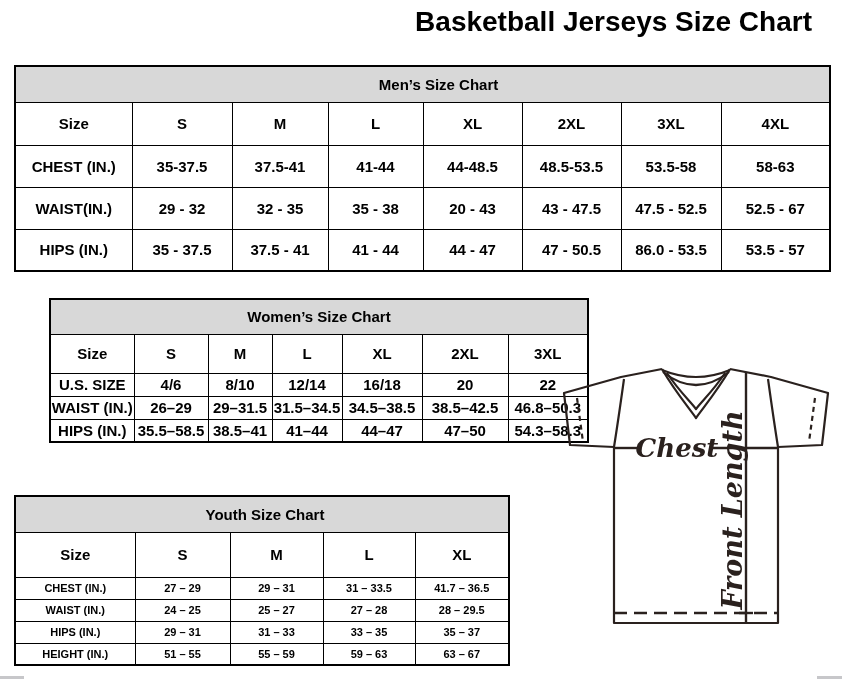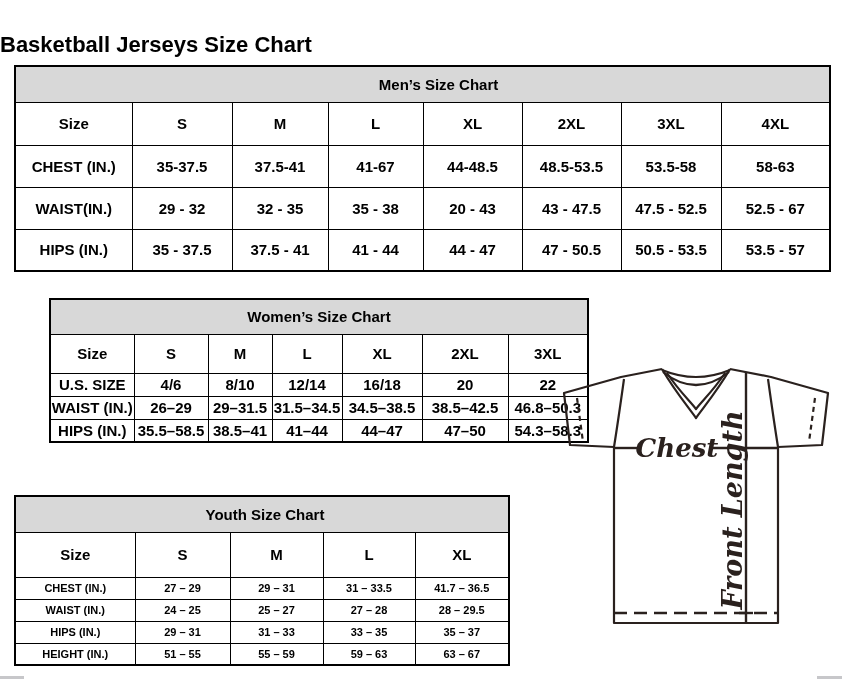--- a/index.html
+++ b/index.html
@@ -3,21 +3,21 @@
 <meta charset="utf-8">
 <style>
   * { margin:0; padding:0; box-sizing:border-box; }
   html,body { background:#fff; }
   .page {
     position:relative; width:843px; height:679px; background:#fff;
     font-family:"Liberation Sans", sans-serif; color:#000; overflow:hidden;
   }
   .page-title {
     position:absolute; top:6px; left:0; width:812px;
-    text-align:left; font-size:22px; font-weight:bold;margin-top:26px;
+    text-align:right; font-size:28px; font-weight:bold;
   }
   table.size-table {
     position:absolute; border-collapse:collapse; table-layout:fixed;
     background:#fff; border:2px solid #000;
   }
   .size-table th, .size-table td {
     border:1px solid #000; text-align:center; vertical-align:middle;
     font-weight:bold; padding:0; overflow:hidden; white-space:nowrap;
   }
   .size-table .title-row th { background:#d8d8d8; font-size:15px; }
@@ -78,21 +78,21 @@
           <th>2XL</th>
           <th>3XL</th>
           <th>4XL</th>
         </tr>
       </thead>
       <tbody>
         <tr class="data-row">
           <td class="row-label">CHEST (IN.)</td>
           <td>35-37.5</td>
           <td>37.5-41</td>
-          <td>41-67</td>
+          <td>41-44</td>
           <td>44-48.5</td>
           <td>48.5-53.5</td>
           <td>53.5-58</td>
           <td>58-63</td>
         </tr>
         <tr class="data-row">
           <td class="row-label">WAIST(IN.)</td>
           <td>29 - 32</td>
           <td>32 - 35</td>
           <td>35 - 38</td>
@@ -101,21 +101,21 @@
           <td>47.5 - 52.5</td>
           <td>52.5 - 67</td>
         </tr>
         <tr class="data-row">
           <td class="row-label">HIPS (IN.)</td>
           <td>35 - 37.5</td>
           <td>37.5 - 41</td>
           <td>41 - 44</td>
           <td>44 - 47</td>
           <td>47 - 50.5</td>
-          <td>50.5 - 53.5</td>
+          <td>86.0 - 53.5</td>
           <td>53.5 - 57</td>
         </tr>
       </tbody>
     </table>
 
   <table class="size-table tbl-women">
     <colgroup>
       <col style="width:84px">
         <col style="width:74px">
         <col style="width:64px">

